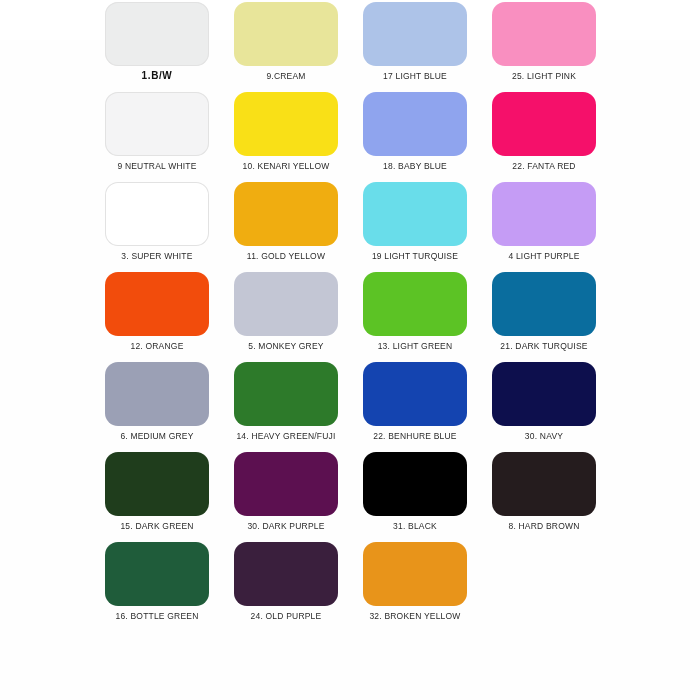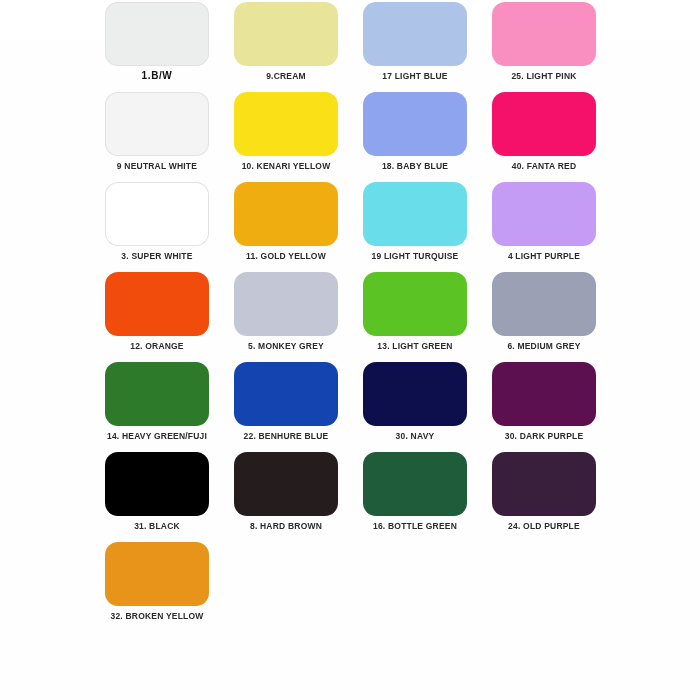--- a/index.html
+++ b/index.html
@@ -59,21 +59,21 @@
   }
 
   .swatch-label {
     margin-top: 5px;
     font-size: 8.5px;
     line-height: 10px;
     letter-spacing: 0.2px;
     color: #2a2a2a;
     text-align: center;
     white-space: nowrap;
-    font-weight: 700;
+    font-weight: 400;
     transform: scaleY(1.08);
   }
 
   
   .swatch-cell.emphasis .swatch-label {
     font-size: 10px;
     font-weight: 700;
     letter-spacing: 0.6px;
     color: #111111;
   }
@@ -106,21 +106,21 @@
       <div class="swatch-cell">
         <div class="swatch-chip" style="background: rgb(249, 224, 23);"></div>
         <div class="swatch-label">10. KENARI YELLOW</div>
       </div>
       <div class="swatch-cell">
         <div class="swatch-chip" style="background: rgb(143, 164, 238);"></div>
         <div class="swatch-label">18. BABY BLUE</div>
       </div>
       <div class="swatch-cell">
         <div class="swatch-chip" style="background: rgb(245, 16, 106);"></div>
-        <div class="swatch-label">40. FANTA RED</div>
+        <div class="swatch-label">22. FANTA RED</div>
       </div>
       <div class="swatch-cell">
         <div class="swatch-chip hairline" style="background: rgb(255, 255, 255);"></div>
         <div class="swatch-label">3. SUPER WHITE</div>
       </div>
       <div class="swatch-cell">
         <div class="swatch-chip" style="background: rgb(240, 173, 16);"></div>
         <div class="swatch-label">11. GOLD YELLOW</div>
       </div>
       <div class="swatch-cell">
@@ -137,34 +137,42 @@
       </div>
       <div class="swatch-cell">
         <div class="swatch-chip" style="background: rgb(195, 198, 212);"></div>
         <div class="swatch-label">5. MONKEY GREY</div>
       </div>
       <div class="swatch-cell">
         <div class="swatch-chip" style="background: rgb(92, 195, 37);"></div>
         <div class="swatch-label">13. LIGHT GREEN</div>
       </div>
       <div class="swatch-cell">
+        <div class="swatch-chip" style="background: rgb(10, 109, 158);"></div>
+        <div class="swatch-label">21. DARK TURQUISE</div>
+      </div>
+      <div class="swatch-cell">
         <div class="swatch-chip" style="background: rgb(155, 160, 181);"></div>
         <div class="swatch-label">6. MEDIUM GREY</div>
       </div>
       <div class="swatch-cell">
         <div class="swatch-chip" style="background: rgb(45, 122, 42);"></div>
         <div class="swatch-label">14. HEAVY GREEN/FUJI</div>
       </div>
       <div class="swatch-cell">
         <div class="swatch-chip" style="background: rgb(20, 68, 176);"></div>
         <div class="swatch-label">22. BENHURE BLUE</div>
       </div>
       <div class="swatch-cell">
         <div class="swatch-chip" style="background: rgb(13, 15, 77);"></div>
         <div class="swatch-label">30. NAVY</div>
+      </div>
+      <div class="swatch-cell">
+        <div class="swatch-chip" style="background: rgb(31, 61, 28);"></div>
+        <div class="swatch-label">15. DARK GREEN</div>
       </div>
       <div class="swatch-cell">
         <div class="swatch-chip" style="background: rgb(92, 16, 80);"></div>
         <div class="swatch-label">30. DARK PURPLE</div>
       </div>
       <div class="swatch-cell">
         <div class="swatch-chip" style="background: rgb(0, 0, 0);"></div>
         <div class="swatch-label">31. BLACK</div>
       </div>
       <div class="swatch-cell">

